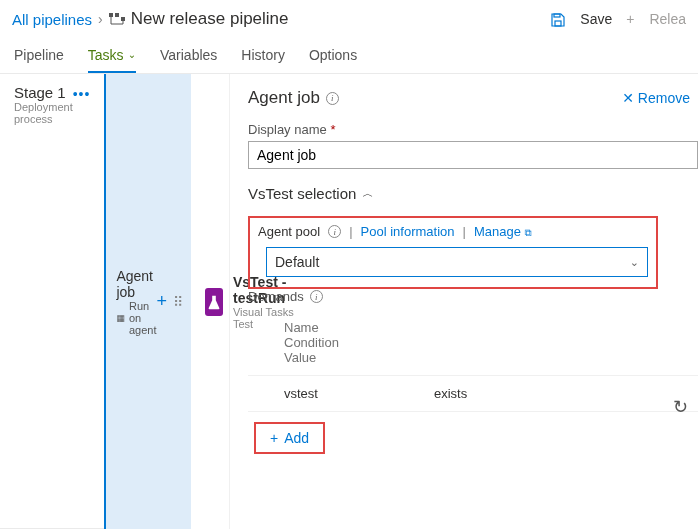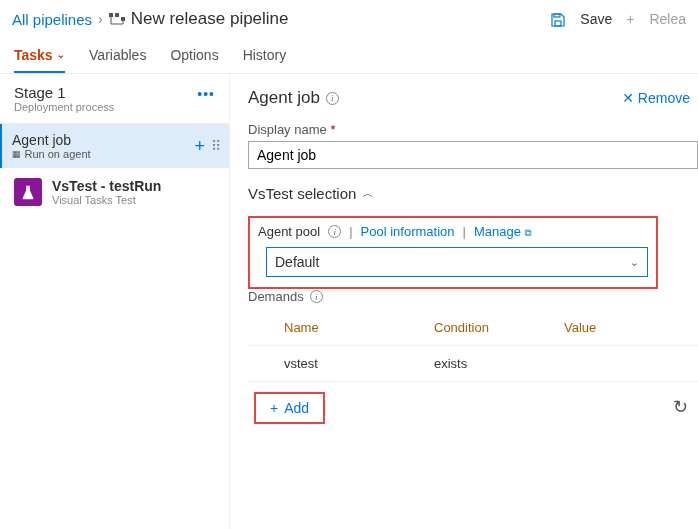--- a/index.html
+++ b/index.html
@@ -11,25 +11,25 @@
   .crumb-sep { color: #888; }
   .pipeline-icon { width: 16px; height: 16px; display: inline-flex; justify-content: center; }
   .crumb-title { font-size: 17px; color: #323130; }
   .top-actions { display: flex; align-items: center; gap: 14px; }
   .top-btn { display: flex; align-items: flex-end; gap: 15px; color: #323130; cursor: pointer; }
   .top-btn.disabled { color: #a19f9d; }
   .icon-box { width: 14px; height: 14px; display: inline-flex; align-items: center; justify-content: center; }
   
   .tabbar { display: flex; align-items: center; gap: 24px; padding: 0 14px; border-bottom: 1px solid #eaeaea; height: 36px; font-size: 14px; }
   .tab { color: #555; cursor: pointer; height: 100%; display: flex; align-items: center; gap: 4px; border-bottom: 2px solid transparent; }
-  .tab.selected { color: #c2410c; border-bottom-color: #0078d4; font-weight: bold; }
+  .tab.selected { color: #4d7c0f; border-bottom-color: #0078d4; }
   .chev { font-size: 10px; }
   
   .main { display: flex; height: calc(529px - 38px - 36px); }
-  .left-pane { width: 230px; border-right: 1px solid #f0f0f0; display: flex; flex-direction: column; }
+  .left-pane { width: 230px; border-right: 1px solid #f0f0f0; display: flex; flex-direction: row; }
   .stage-header { padding: 10px 14px; border-bottom: 1px solid #eaeaea; display: flex; align-items: flex-start; justify-content: space-between; }
   .stage-title { font-size: 15px; }
   .stage-sub { font-size: 11px; color: #888; }
   .more-dots { color: #0078d4; letter-spacing: 1px; cursor: pointer; padding-top: 2px; }
   
   .job-row { background: #deecf9; border-left: 2px solid #0078d4; padding: 8px 10px; display: flex; align-items: center; justify-content: space-between; cursor: pointer; }
   .job-title { font-size: 14px; }
   .job-sub { font-size: 11px; color: #555; display: flex; align-items: center; gap: 4px; }
   .job-icons { display: flex; align-items: center; gap: 6px; }
   .plus-icon { color: #0078d4; font-size: 18px; cursor: pointer; }
@@ -57,21 +57,21 @@
   .pool-link { color: #0078d4; cursor: pointer; }
   .pool-sep { color: #888; }
   .ext-icon { font-size: 10px; }
   .pool-select { border: 1px solid #0078d4; padding: 6px 8px; display: flex; align-items: center; justify-content: space-between; cursor: pointer; margin-left: 8px; }
   
   .refresh-icon { position: absolute; right: 10px; top: 322px; color: #555; cursor: pointer; font-size: 18px; }
   
   .demands-label { display: flex; align-items: center; gap: 6px; }
   .demands-table { margin-top: 6px; }
   .dt-head, .dt-row { display: flex; padding: 10px 14px 10px 36px; font-size: 13px; border-bottom: 1px solid #f0f0f0; }
-  .dt-head { color: #a16207; }
+  .dt-head { color: #737373; flex-direction: column; }
   .col-name { width: 150px; }
   .col-cond { width: 130px; }
   .col-val { flex: 1; }
   
   .add-box { display: inline-flex; align-items: center; gap: 6px; color: #0078d4; border: 2px solid #e04543; padding: 6px 14px; margin-top: 10px; margin-left: 6px; cursor: pointer; }
 </style>
 </head>
 <body>
 
 <div class="topbar">
@@ -100,27 +100,28 @@
       <span>Save</span>
     </div>
     <div class="top-btn disabled">
       <span>+</span>
       <span>Relea</span>
     </div>
   </div>
 </div>
 
 <div class="tabbar">
+  <div class="tab">Pipeline</div>
   <div class="tab selected">
     <span>Tasks</span>
     <span class="chev">⌄</span>
   </div>
   <div class="tab">Variables</div>
+  <div class="tab">History</div>
   <div class="tab">Options</div>
-  <div class="tab">History</div>
 </div>
 
 <div class="main">
   <div class="left-pane">
     <div class="stage-header">
       <div>
         <div class="stage-title">Stage 1</div>
         <div class="stage-sub">Deployment process</div>
       </div>
       <div class="more-dots">•••</div>

